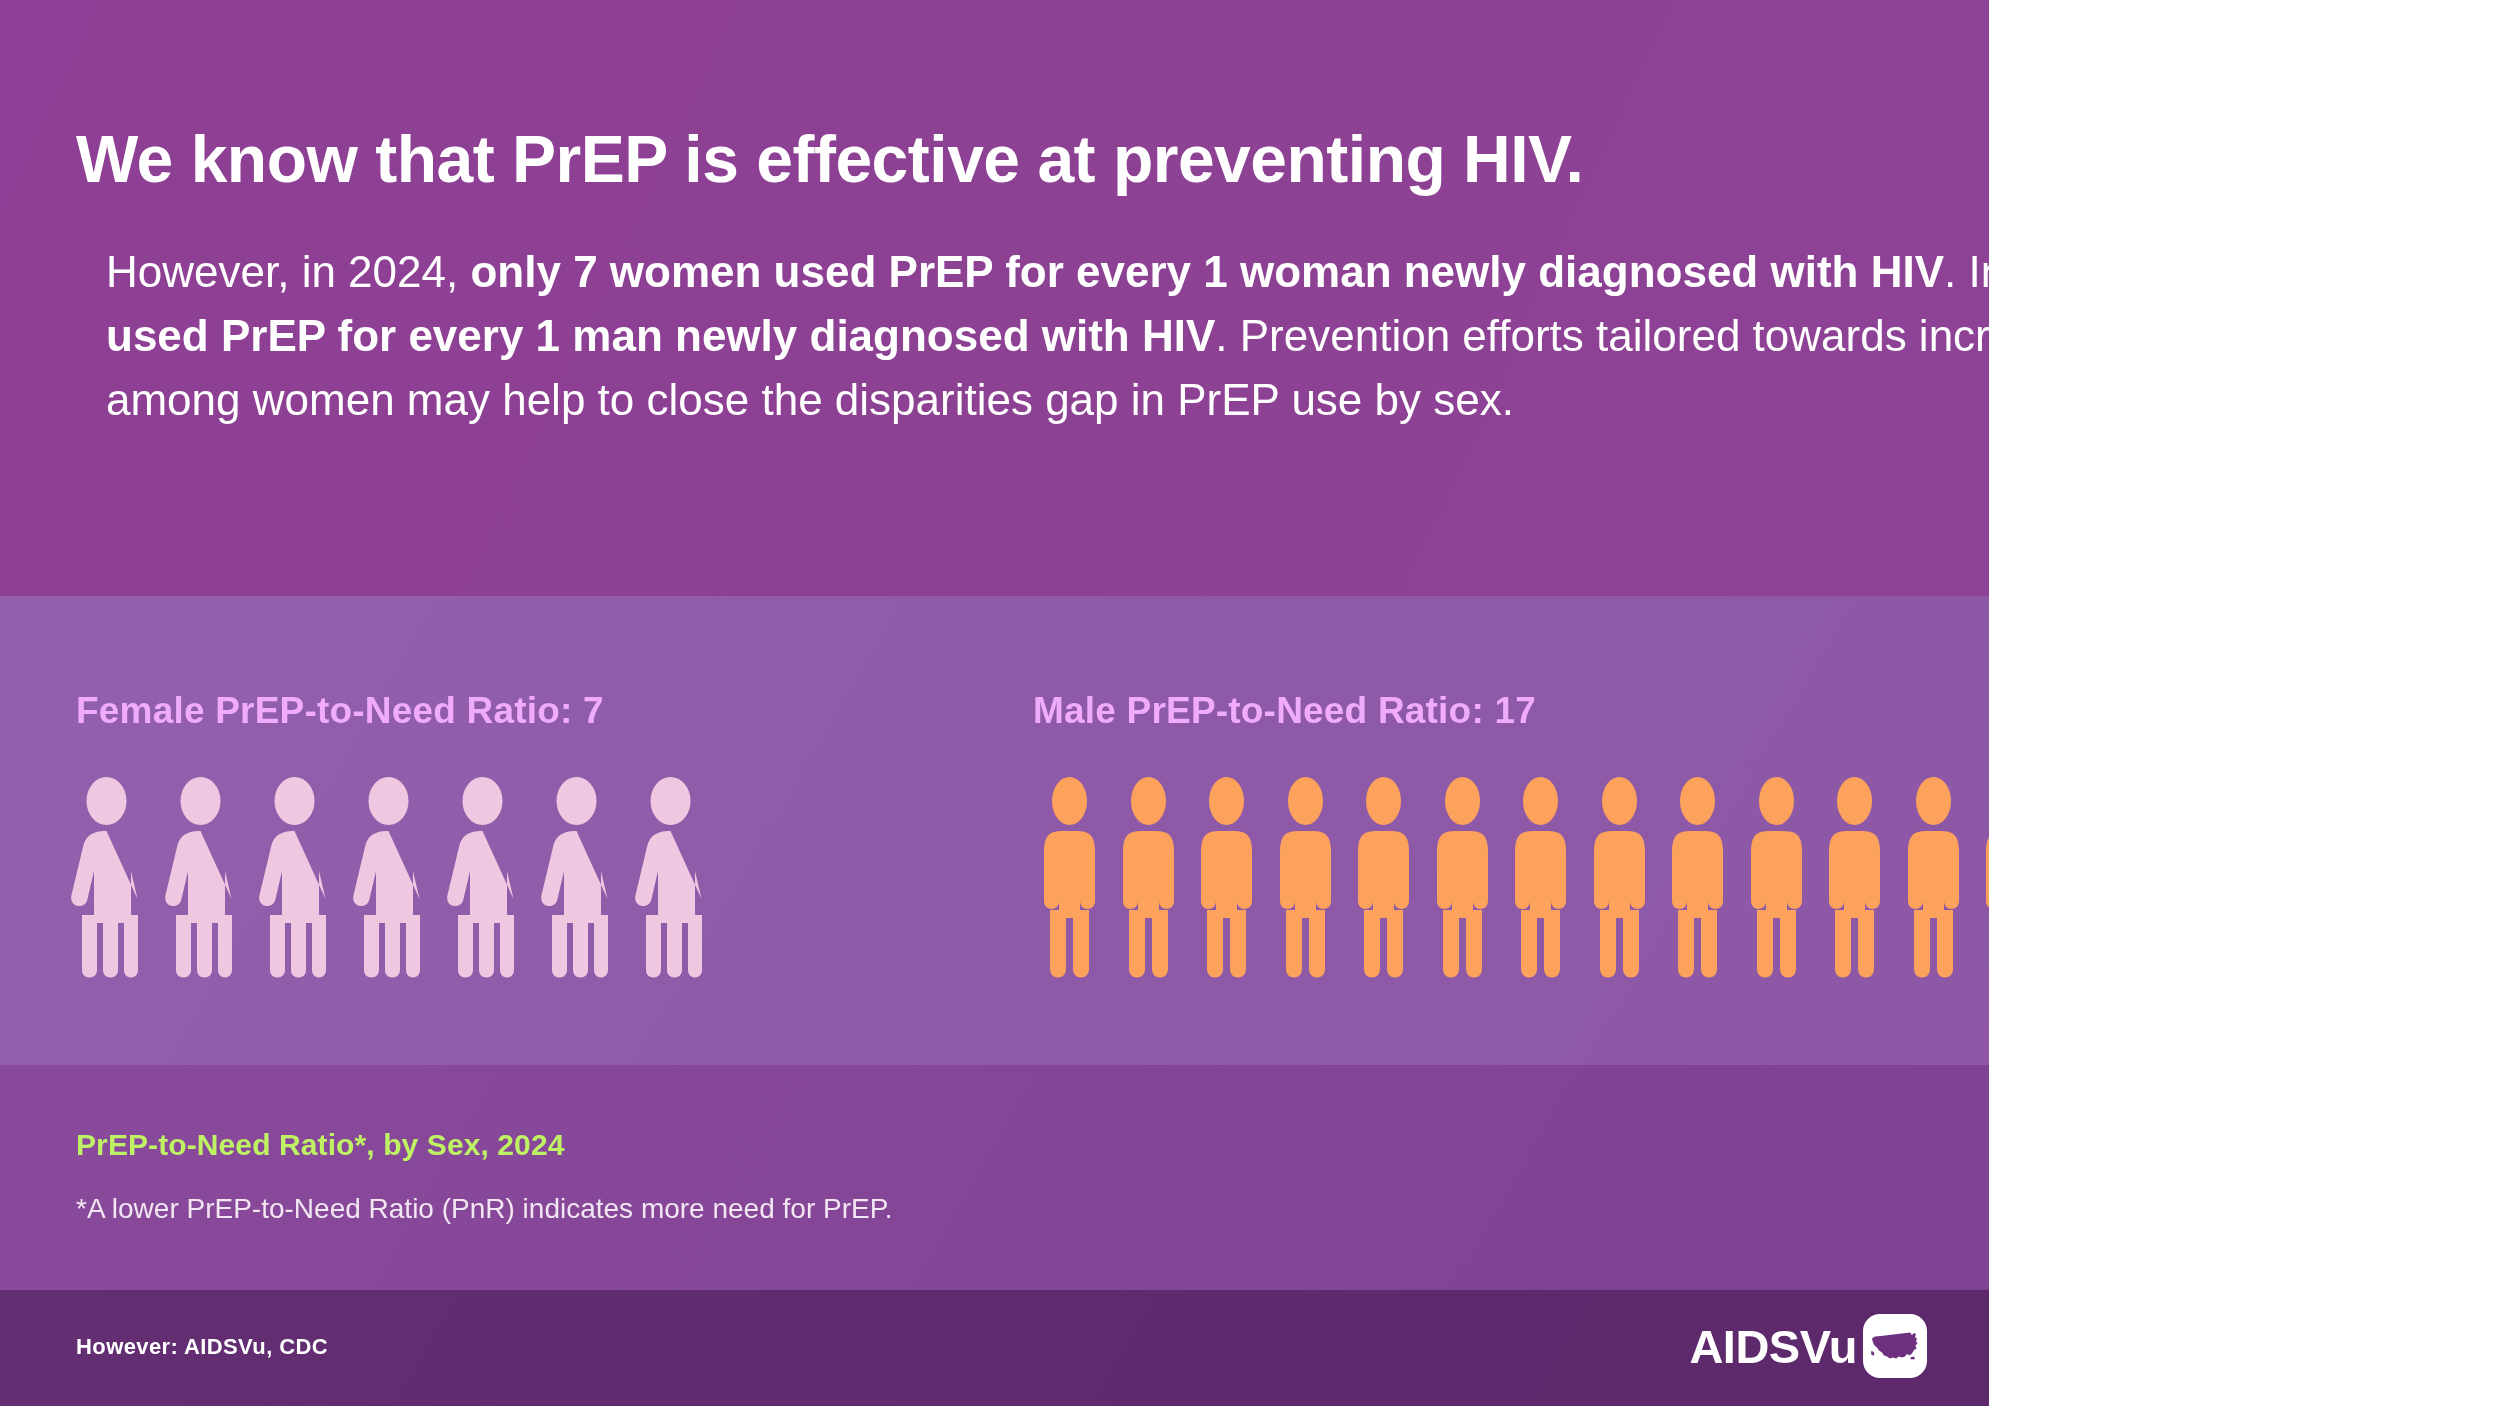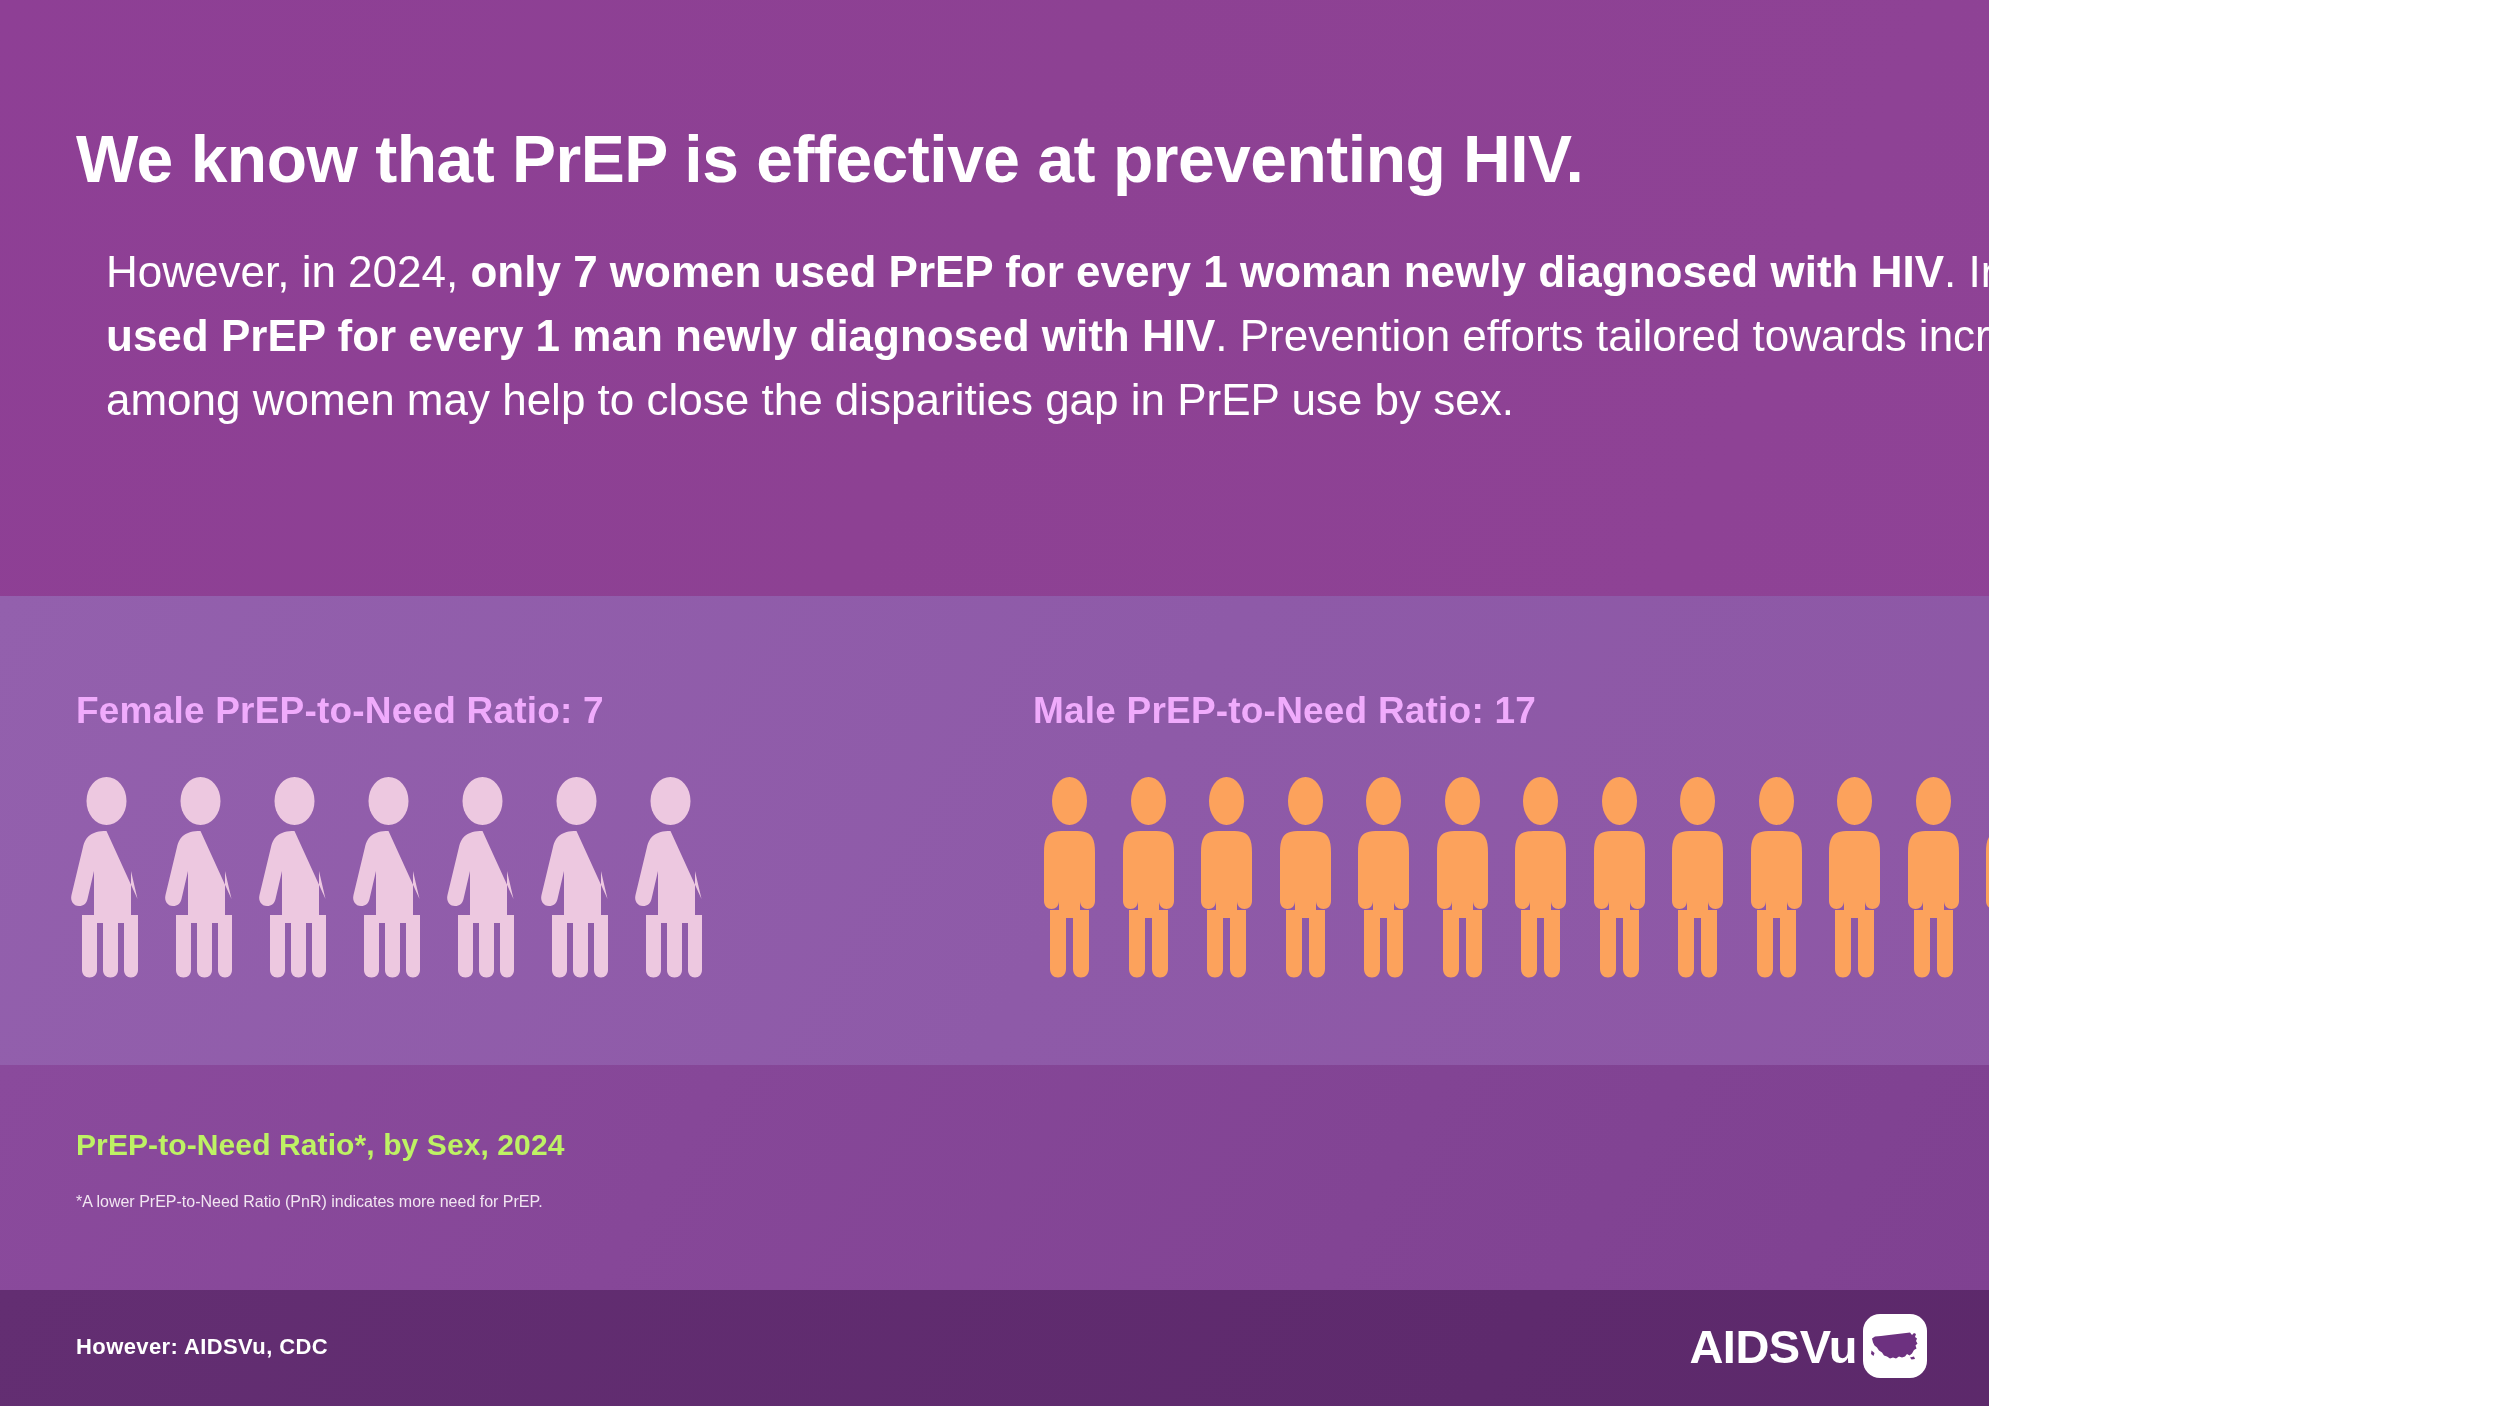--- a/index.html
+++ b/index.html
@@ -99,21 +99,21 @@
     left: 76px; top: 1128px;
     color: #bef264;
     font-size: 30px;
     font-weight: 700;
     letter-spacing: 0.1px;
   }
   .caption-note {
     position: absolute;
     left: 76px; top: 1193px;
     color: #f2e6f2;
-    font-size: 16px;
+    font-size: 28px;
     font-weight: 400;
   }
 
   
   .source {
     position: absolute;
     left: 76px; top: 1334px;
     color: #ffffff;
     font-size: 22px;
     font-weight: 700;

